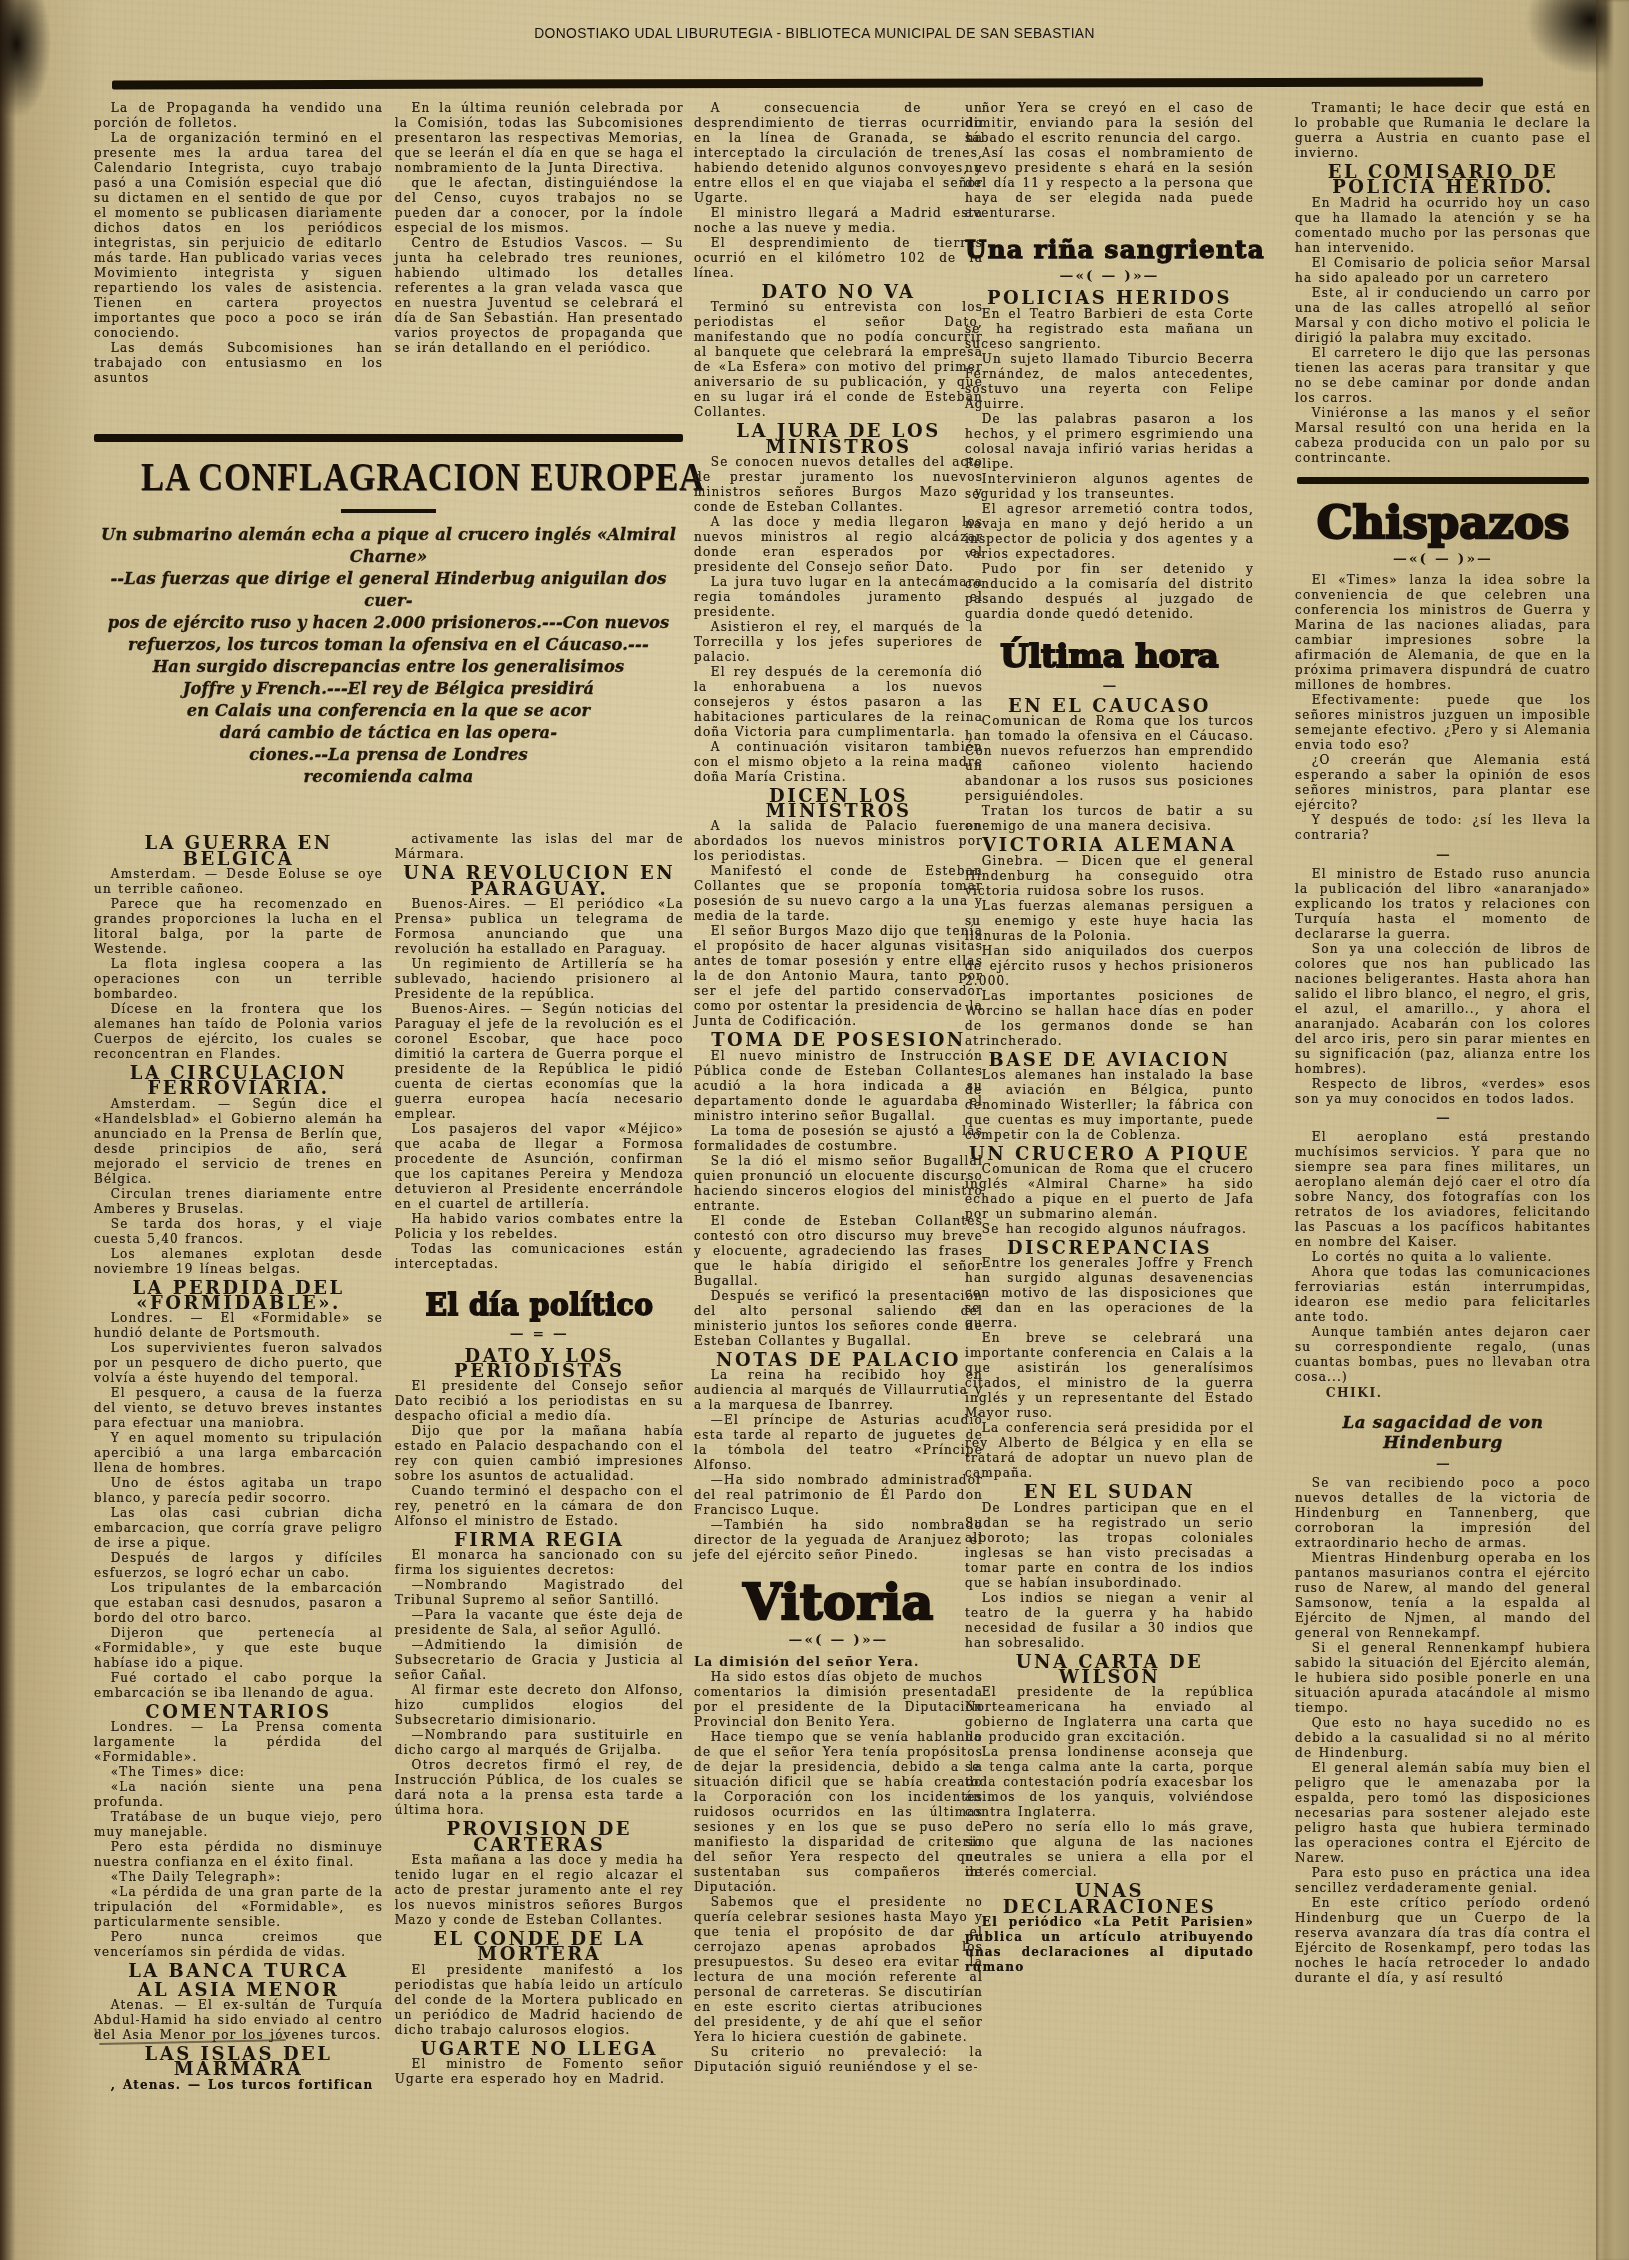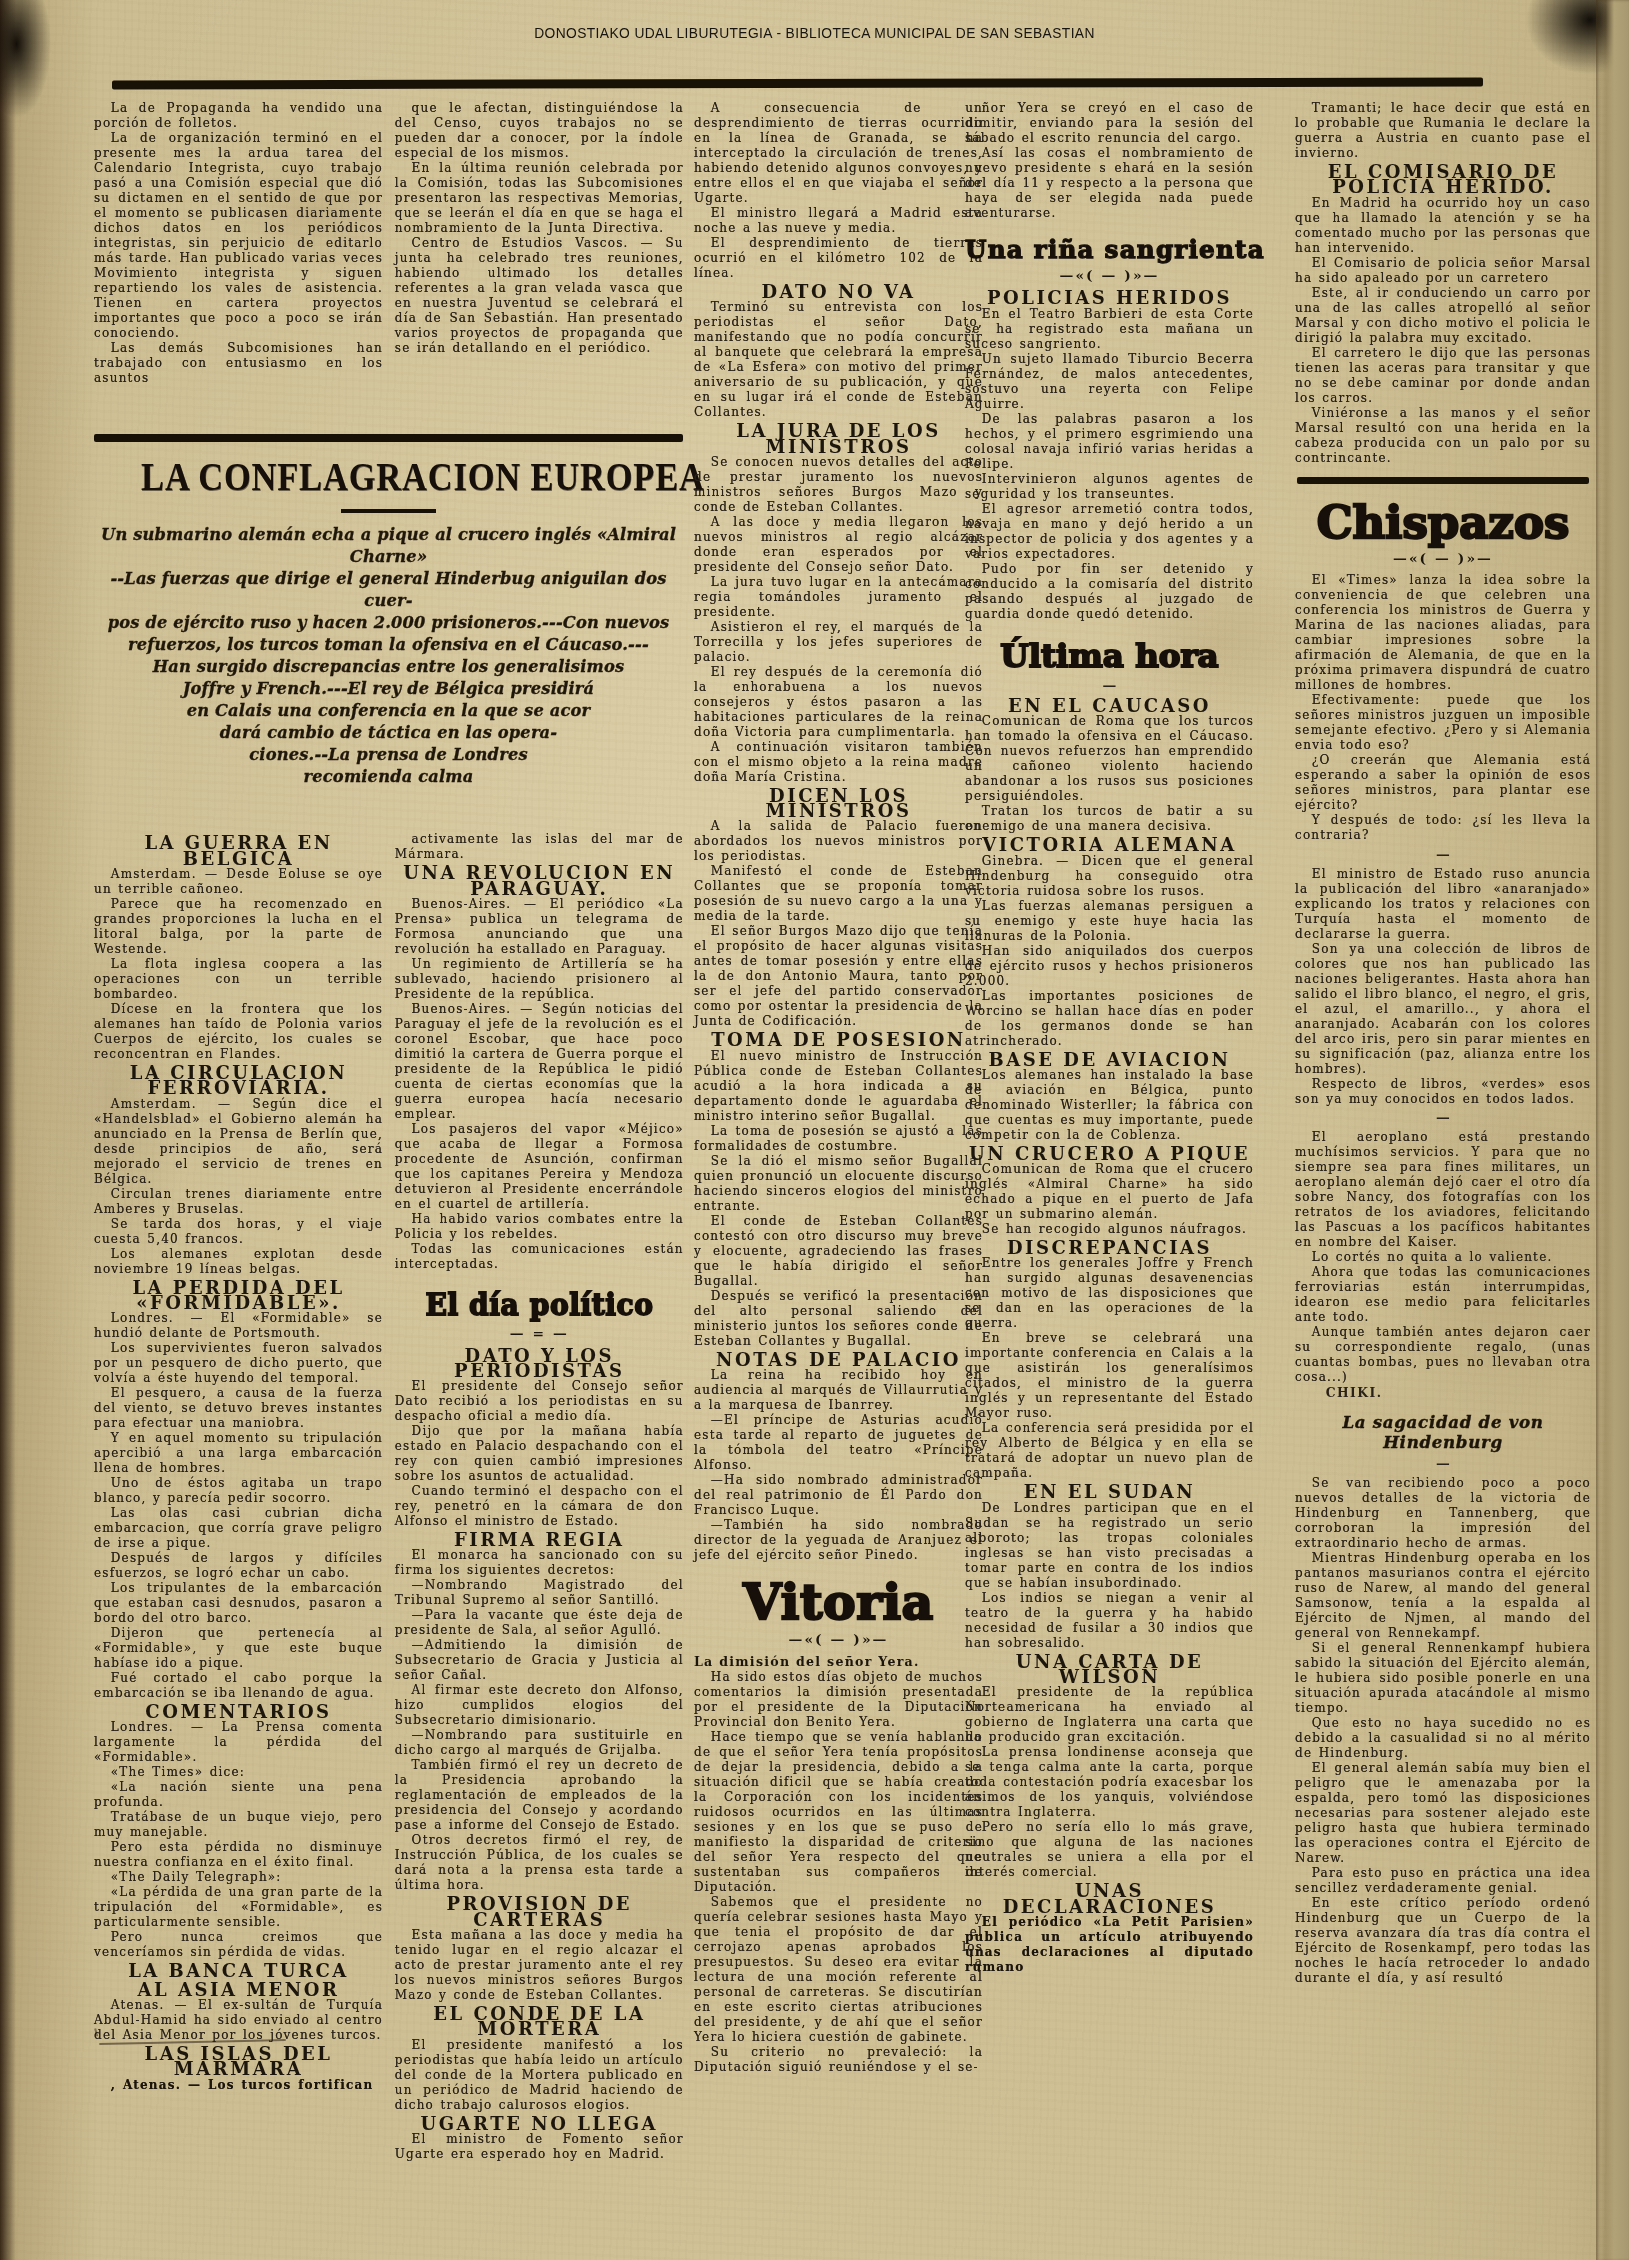--- a/index.html
+++ b/index.html
@@ -102,22 +102,22 @@
   <div class="top-rule"></div>
 
   <div class="col colA">
     <div class="rowA">
       <div class="minicol">
           <p class="body-para">La de Propaganda ha vendido una porción de folletos.</p>
           <p class="body-para">La de organización terminó en el presente mes la ardua tarea del Calendario Integrista, cuyo trabajo pasó a una Comisión especial que dió su dictamen en el sentido de que por el momento se publicasen diariamente dichos datos en los periódicos integristas, sin perjuicio de editarlo más tarde. Han publicado varias veces Movimiento integrista y siguen repartiendo los vales de asistencia. Tienen en cartera proyectos importantes que poco a poco se irán conociendo.</p>
           <p class="body-para">Las demás Subcomisiones han trabajado con entusiasmo en los asuntos</p>
         </div>
       <div class="minicol">
+          <p class="body-para">En la última reunión celebrada por la Comisión, todas las Subcomisiones presentaron las respectivas Memorias, que se leerán el día en que se haga el nombramiento de la Junta Directiva.</p>
           <p class="body-para">que le afectan, distinguiéndose la del Censo, cuyos trabajos no se pueden dar a conocer, por la índole especial de los mismos.</p>
-          <p class="body-para">En la última reunión celebrada por la Comisión, todas las Subcomisiones presentaron las respectivas Memorias, que se leerán el día en que se haga el nombramiento de la Junta Directiva.</p>
           <p class="body-para">Centro de Estudios Vascos. — Su junta ha celebrado tres reuniones, habiendo ultimado los detalles referentes a la gran velada vasca que en nuestra Juventud se celebrará el día de San Sebastián. Han presentado varios proyectos de propaganda que se irán detallando en el periódico.</p>
         </div>
     </div>
 
     <div class="headline-block">
       <div class="headline-rule"></div>
       <div class="headline-title">LA CONFLAGRACION EUROPEA</div>
       <div class="headline-divider"></div>
       <div class="deck">
           <div class="deck-line">Un submarino alemán echa a pique al crucero inglés «Almiral Charne»</div>
@@ -186,21 +186,20 @@
           <p class="body-para">El presidente del Consejo señor Dato recibió a los periodistas en su despacho oficial a medio día.</p>
           <p class="body-para">Dijo que por la mañana había estado en Palacio despachando con el rey con quien cambió impresiones sobre los asuntos de actualidad.</p>
           <p class="body-para">Cuando terminó el despacho con el rey, penetró en la cámara de don Alfonso el ministro de Estado.</p>
           <h3 class="kicker">FIRMA REGIA</h3>
           <p class="body-para">El monarca ha sancionado con su firma los siguientes decretos:</p>
           <p class="body-para">—Nombrando Magistrado del Tribunal Supremo al señor Santilló.</p>
           <p class="body-para">—Para la vacante que éste deja de presidente de Sala, al señor Agulló.</p>
           <p class="body-para">—Admitiendo la dimisión de Subsecretario de Gracia y Justicia al señor Cañal.</p>
           <p class="body-para">Al firmar este decreto don Alfonso, hizo cumplidos elogios del Subsecretario dimisionario.</p>
           <p class="body-para">—Nombrando para sustituirle en dicho cargo al marqués de Grijalba.</p>
-          <p class="body-para">También firmó el rey un decreto de la Presidencia aprobando la reglamentación de empleados de la presidencia del Consejo y acordando pase a informe del Consejo de Estado.</p>
           <p class="body-para">Otros decretos firmó el rey, de Instrucción Pública, de los cuales se dará nota a la prensa esta tarde a última hora.</p>
           <h3 class="kicker">PROVISION DE CARTERAS</h3>
           <p class="body-para">Esta mañana a las doce y media ha tenido lugar en el regio alcazar el acto de prestar juramento ante el rey los nuevos ministros señores Burgos Mazo y conde de Esteban Collantes.</p>
           <h3 class="kicker">EL CONDE DE LA MORTERA</h3>
           <p class="body-para">El presidente manifestó a los periodistas que había leido un artículo del conde de la Mortera publicado en un periódico de Madrid haciendo de dicho trabajo calurosos elogios.</p>
           <h3 class="kicker">UGARTE NO LLEGA</h3>
           <p class="body-para">El ministro de Fomento señor Ugarte era esperado hoy en Madrid.</p>
         </div>
     </div>
   </div>

